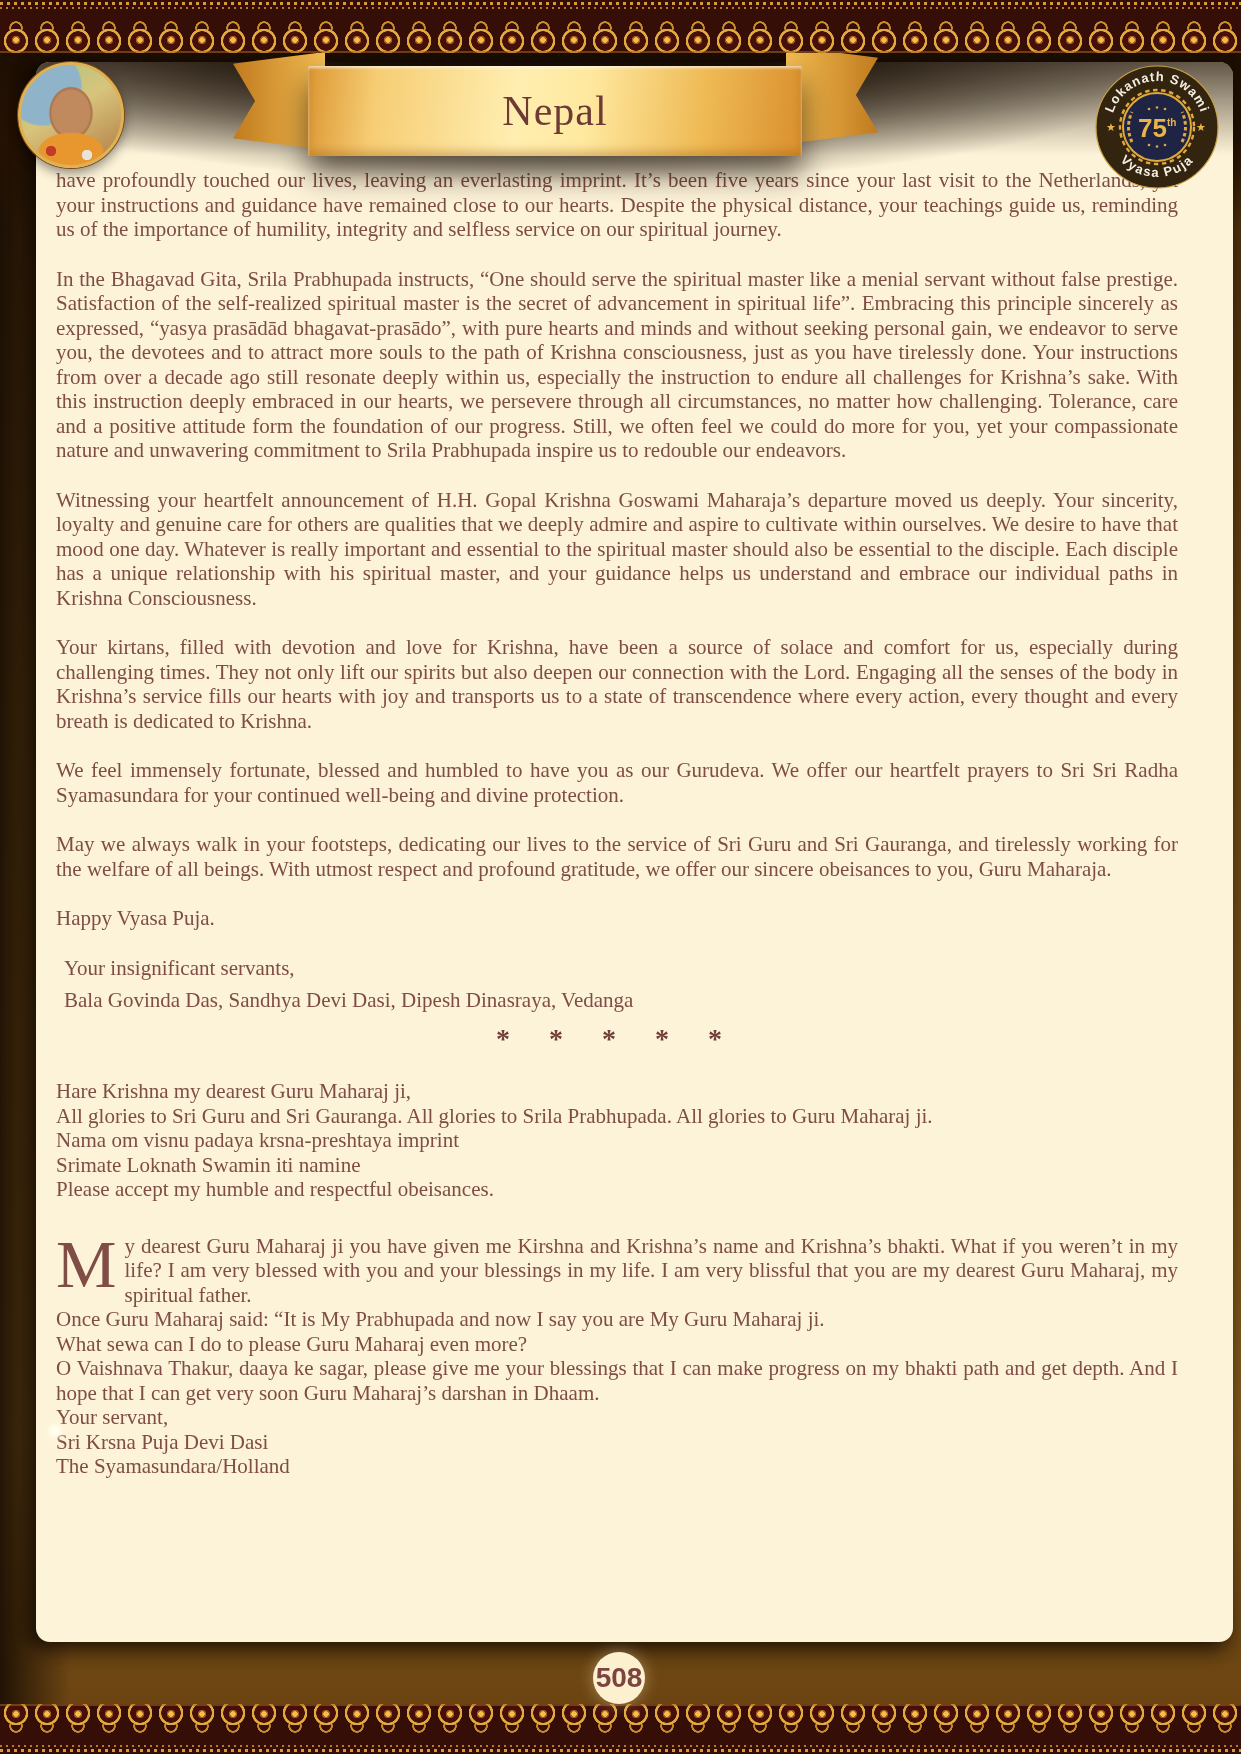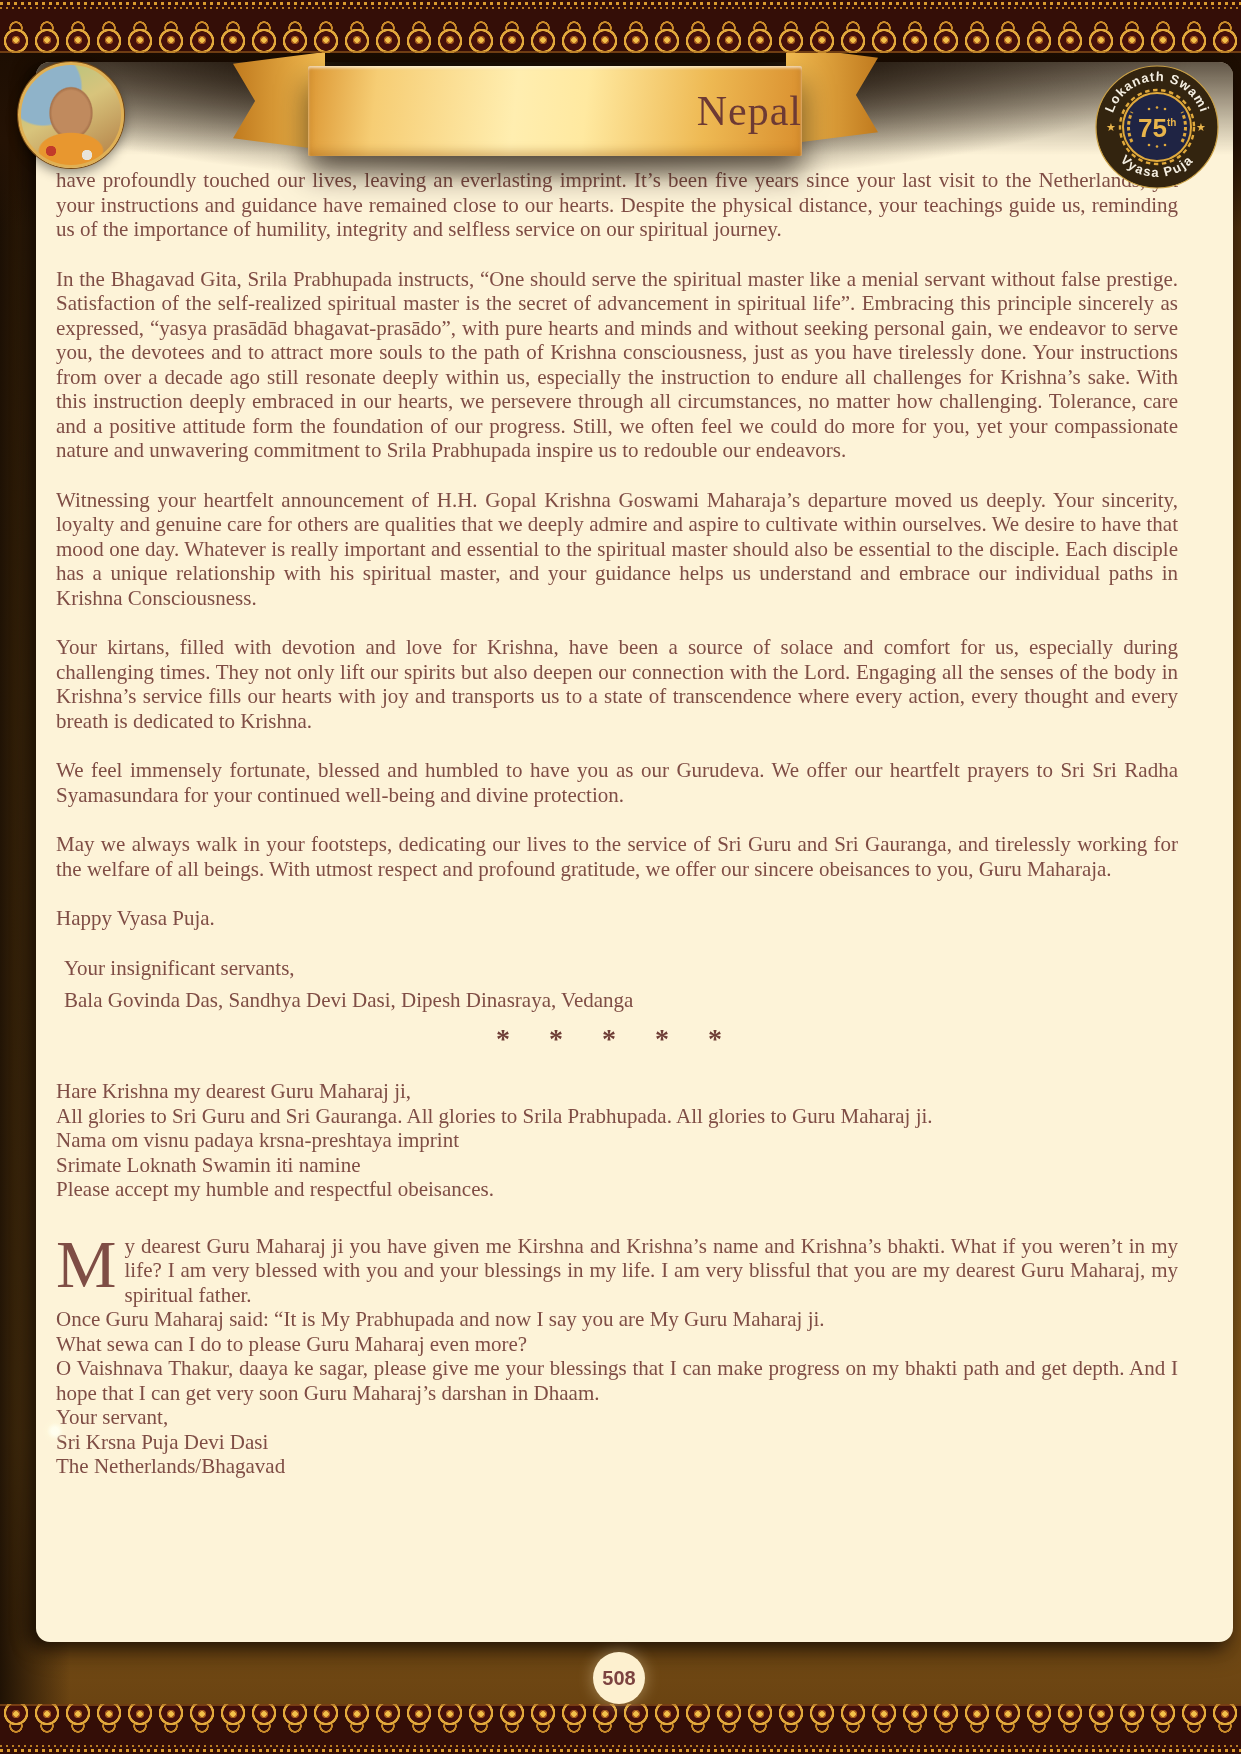--- a/index.html
+++ b/index.html
@@ -46,21 +46,21 @@
       radial-gradient(circle at 22% 22%,#8fb3c9 0 34%,rgba(0,0,0,0) 36%),
       linear-gradient(150deg,#a9c47f 0%,#d8c47c 45%,#b07a42 100%);}
 
   
   .ribbon-tail{position:absolute;width:92px;height:98px;z-index:3;}
   .tail-left{left:233px;top:52px;background:linear-gradient(90deg,#c07a1e,#f3bd52);
     clip-path:polygon(100% 0,100% 100%,0 88%,24% 50%,0 12%);}
   .tail-right{left:786px;top:46px;background:linear-gradient(270deg,#c07a1e,#f3bd52);
     clip-path:polygon(0 0,0 100%,100% 88%,76% 50%,100% 12%);}
   .ribbon-band{position:absolute;left:308px;top:66px;width:494px;height:90px;z-index:5;
-    display:flex;align-items:center;justify-content:flex-end;border-radius:2px;
+    display:flex;align-items:center;justify-content:center;border-radius:2px;
     background:linear-gradient(96deg,#dc9733 0%,#f6cd74 14%,#ffeeb0 42%,#ffe9a0 56%,#eeb953 80%,#d98f2e 100%);
     box-shadow:inset 0 2px 3px rgba(255,255,255,.65),inset 0 -5px 8px rgba(150,85,18,.35),0 18px 30px rgba(20,10,3,.6);}
   .ribbon-band .title{font-size:42px;color:#6d3a34;letter-spacing:1px;}
 
   
   .badge{position:absolute;left:1094px;top:64px;width:126px;height:126px;z-index:6;}
 
   
   .text-col{position:absolute;left:20px;top:106px;width:1122px;color:#7f4d45;
     font-size:21px;line-height:24.5px;text-align:justify;}
@@ -72,21 +72,21 @@
   .salutation{margin:0 0 32px;}
   .salutation div{margin:0;}
   .dropcap{float:left;font-size:68px;line-height:52px;padding:4px 8px 0 0;color:#7f4d45;}
   .sparkle{position:absolute;left:-14px;top:1250px;width:26px;height:26px;border-radius:50%;
     background:radial-gradient(circle,rgba(255,255,240,.95) 0 18%,rgba(255,250,220,.35) 45%,rgba(255,250,220,0) 70%);}
 
   
   .page-num{position:absolute;left:593px;top:1652px;width:52px;height:52px;border-radius:50%;
     background:#fdf0cf;z-index:11;display:flex;align-items:center;justify-content:center;
     box-shadow:0 0 16px rgba(255,238,190,.4);
-    font-family:"Liberation Sans","DejaVu Sans",sans-serif;font-weight:bold;font-size:20px;color:#7c4340;}
+    font-family:"Liberation Sans","DejaVu Sans",sans-serif;font-weight:bold;font-size:28px;color:#7c4340;}
 </style>
 </head>
 <body>
 
 <div class="page">
 
   <div class="border-strip border-top"></div>
 
   <div class="card">
     <div class="card-shade"></div>
@@ -118,21 +118,21 @@
       </div>
 
       <div>
         <span class="dropcap">M</span><span>y dearest Guru Maharaj ji you have given me Kirshna and Krishna’s name and Krishna’s bhakti. What if you weren’t in my life? I am very blessed with you and your blessings in my life. I am very blissful that you are my dearest Guru Maharaj, my spiritual father.</span>
       </div>
       <div>Once Guru Maharaj said: “It is My Prabhupada and now I say you are My Guru Maharaj ji.</div>
       <div>What sewa can I do to please Guru Maharaj even more?</div>
       <div>O Vaishnava Thakur, daaya ke sagar, please give me your blessings that I can make progress on my bhakti path and get depth. And I hope that I can get very soon Guru Maharaj’s darshan in Dhaam.</div>
       <div>Your servant,</div>
       <div>Sri Krsna Puja Devi Dasi</div>
-      <div>The Netherlands/Bhagavad</div>
+      <div>The Syamasundara/Holland</div>
     </div>
   </div>
 
   <div class="photo"></div>
 
   <div class="ribbon-tail tail-left"></div>
   <div class="ribbon-tail tail-right"></div>
   <div class="ribbon-band">
     <span class="title">Nepal</span>
   </div>

